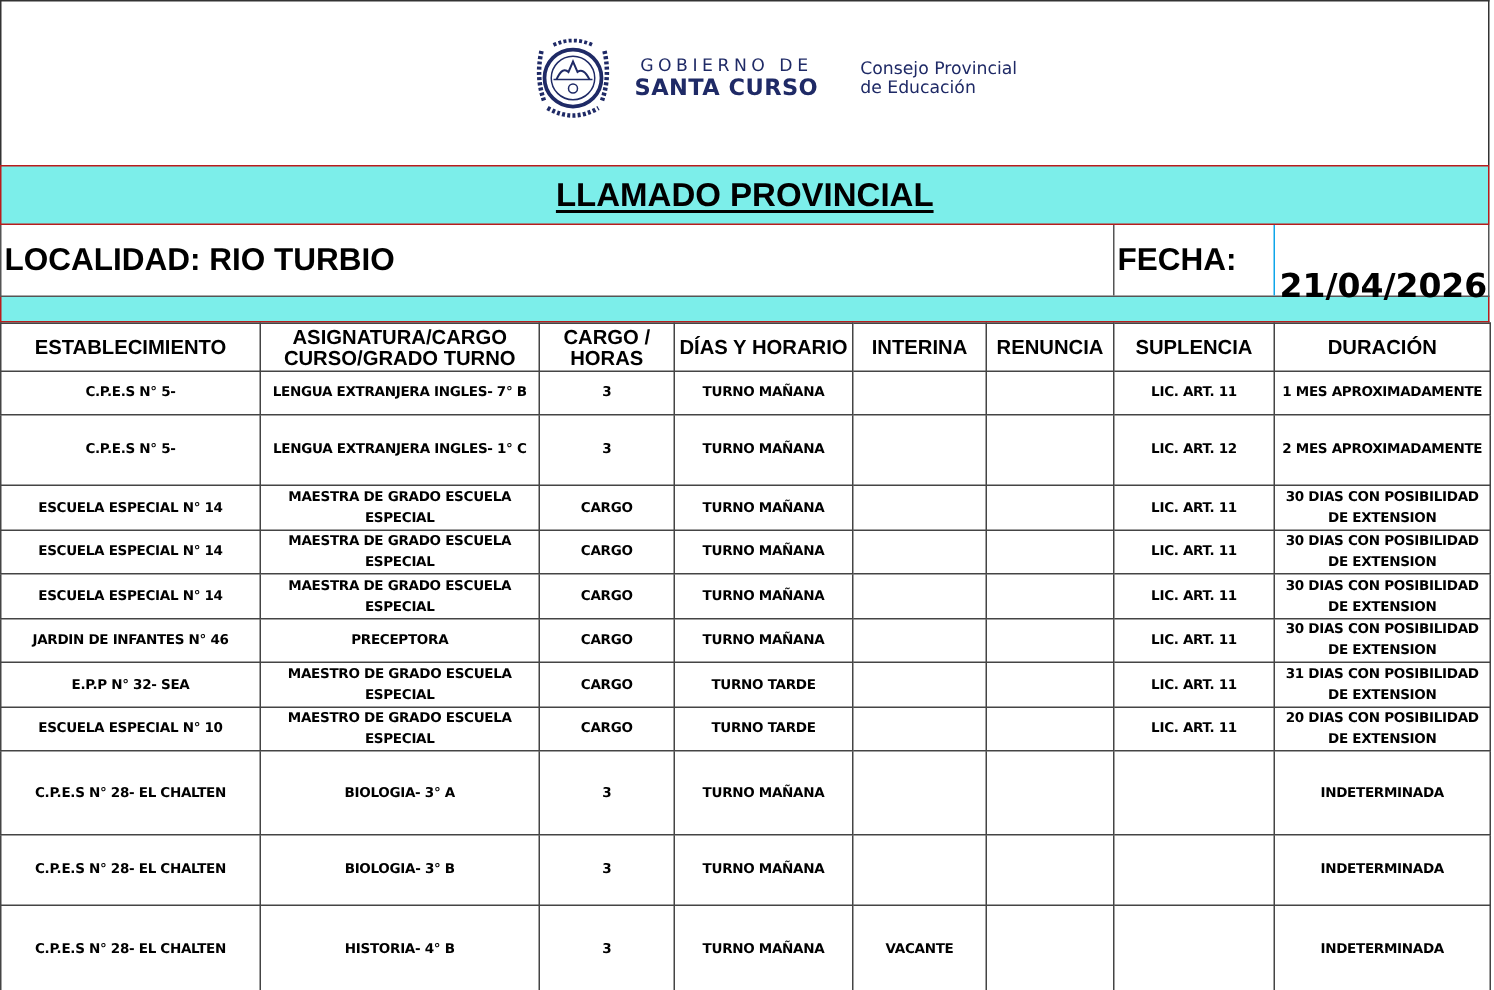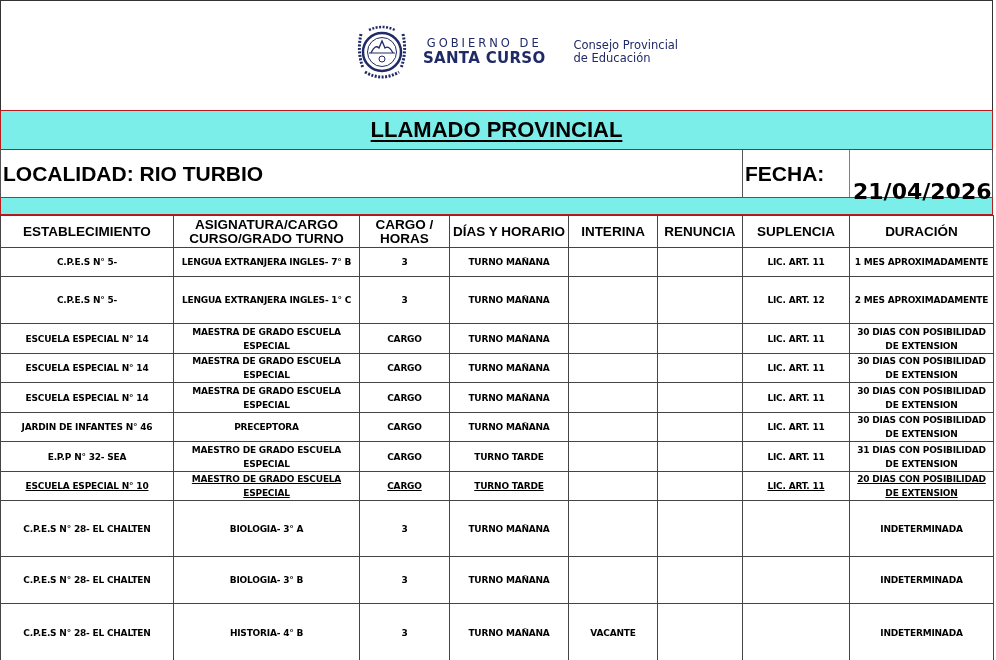--- a/index.html
+++ b/index.html
@@ -20,21 +20,21 @@
   .loc-row .loc { width: 742px; display: flex; align-items: center; padding-left: 2px; font-size: 21px; font-weight: 700; border-right: 1px solid #555; }
   .loc-row .fecha-lbl { width: 107px; display: flex; align-items: center; padding-left: 2px; font-size: 21px; font-weight: 700; border-right: 1px solid #0ea5e9; }
   .loc-row .fecha-val { flex: 1; display: flex; align-items: center; padding-left: 3px; font-family: "DejaVu Sans", sans-serif; font-size: 22px; font-weight: 700; margin-top: 36px; }
   .spacer-band { height: 17px; border-top: none; }
   table { border-collapse: collapse; table-layout: fixed; width: 993px; }
   th, td { border: 1px solid #444; text-align: center; vertical-align: middle; overflow: hidden; }
   th { font-size: 13.5px; font-weight: 700; line-height: 14px; height: 32px; }
   td { font-family: "DejaVu Sans", sans-serif; font-size: 9px; font-weight: 700; line-height: 14px; letter-spacing: -0.2px; }
   .c1 { width: 173px; } .c2 { width: 186px; } .c3 { width: 90px; } .c4 { width: 119px; }
   .c5 { width: 89px; } .c6 { width: 85px; } .c7 { width: 107px; } .c8 { width: 144px; }
-  .h29 { height: 29px; } .h30 { height: 30px; } .h33 { height: 15px; text-decoration: underline; }
+  .h29 { height: 29px; } .h30 { height: 30px; } .h33 { height: 15px; }
   .h56 { height: 56px; } .h47 { height: 47px; } .h58 { height: 58px; }
 </style>
 </head>
 <body>
 
 <div class="sheet">
   <div class="logo-area">
     <div class="logo">
       <svg class="emblem" viewBox="0 0 54 56">
         <g fill="none" stroke="#1f2a66">

